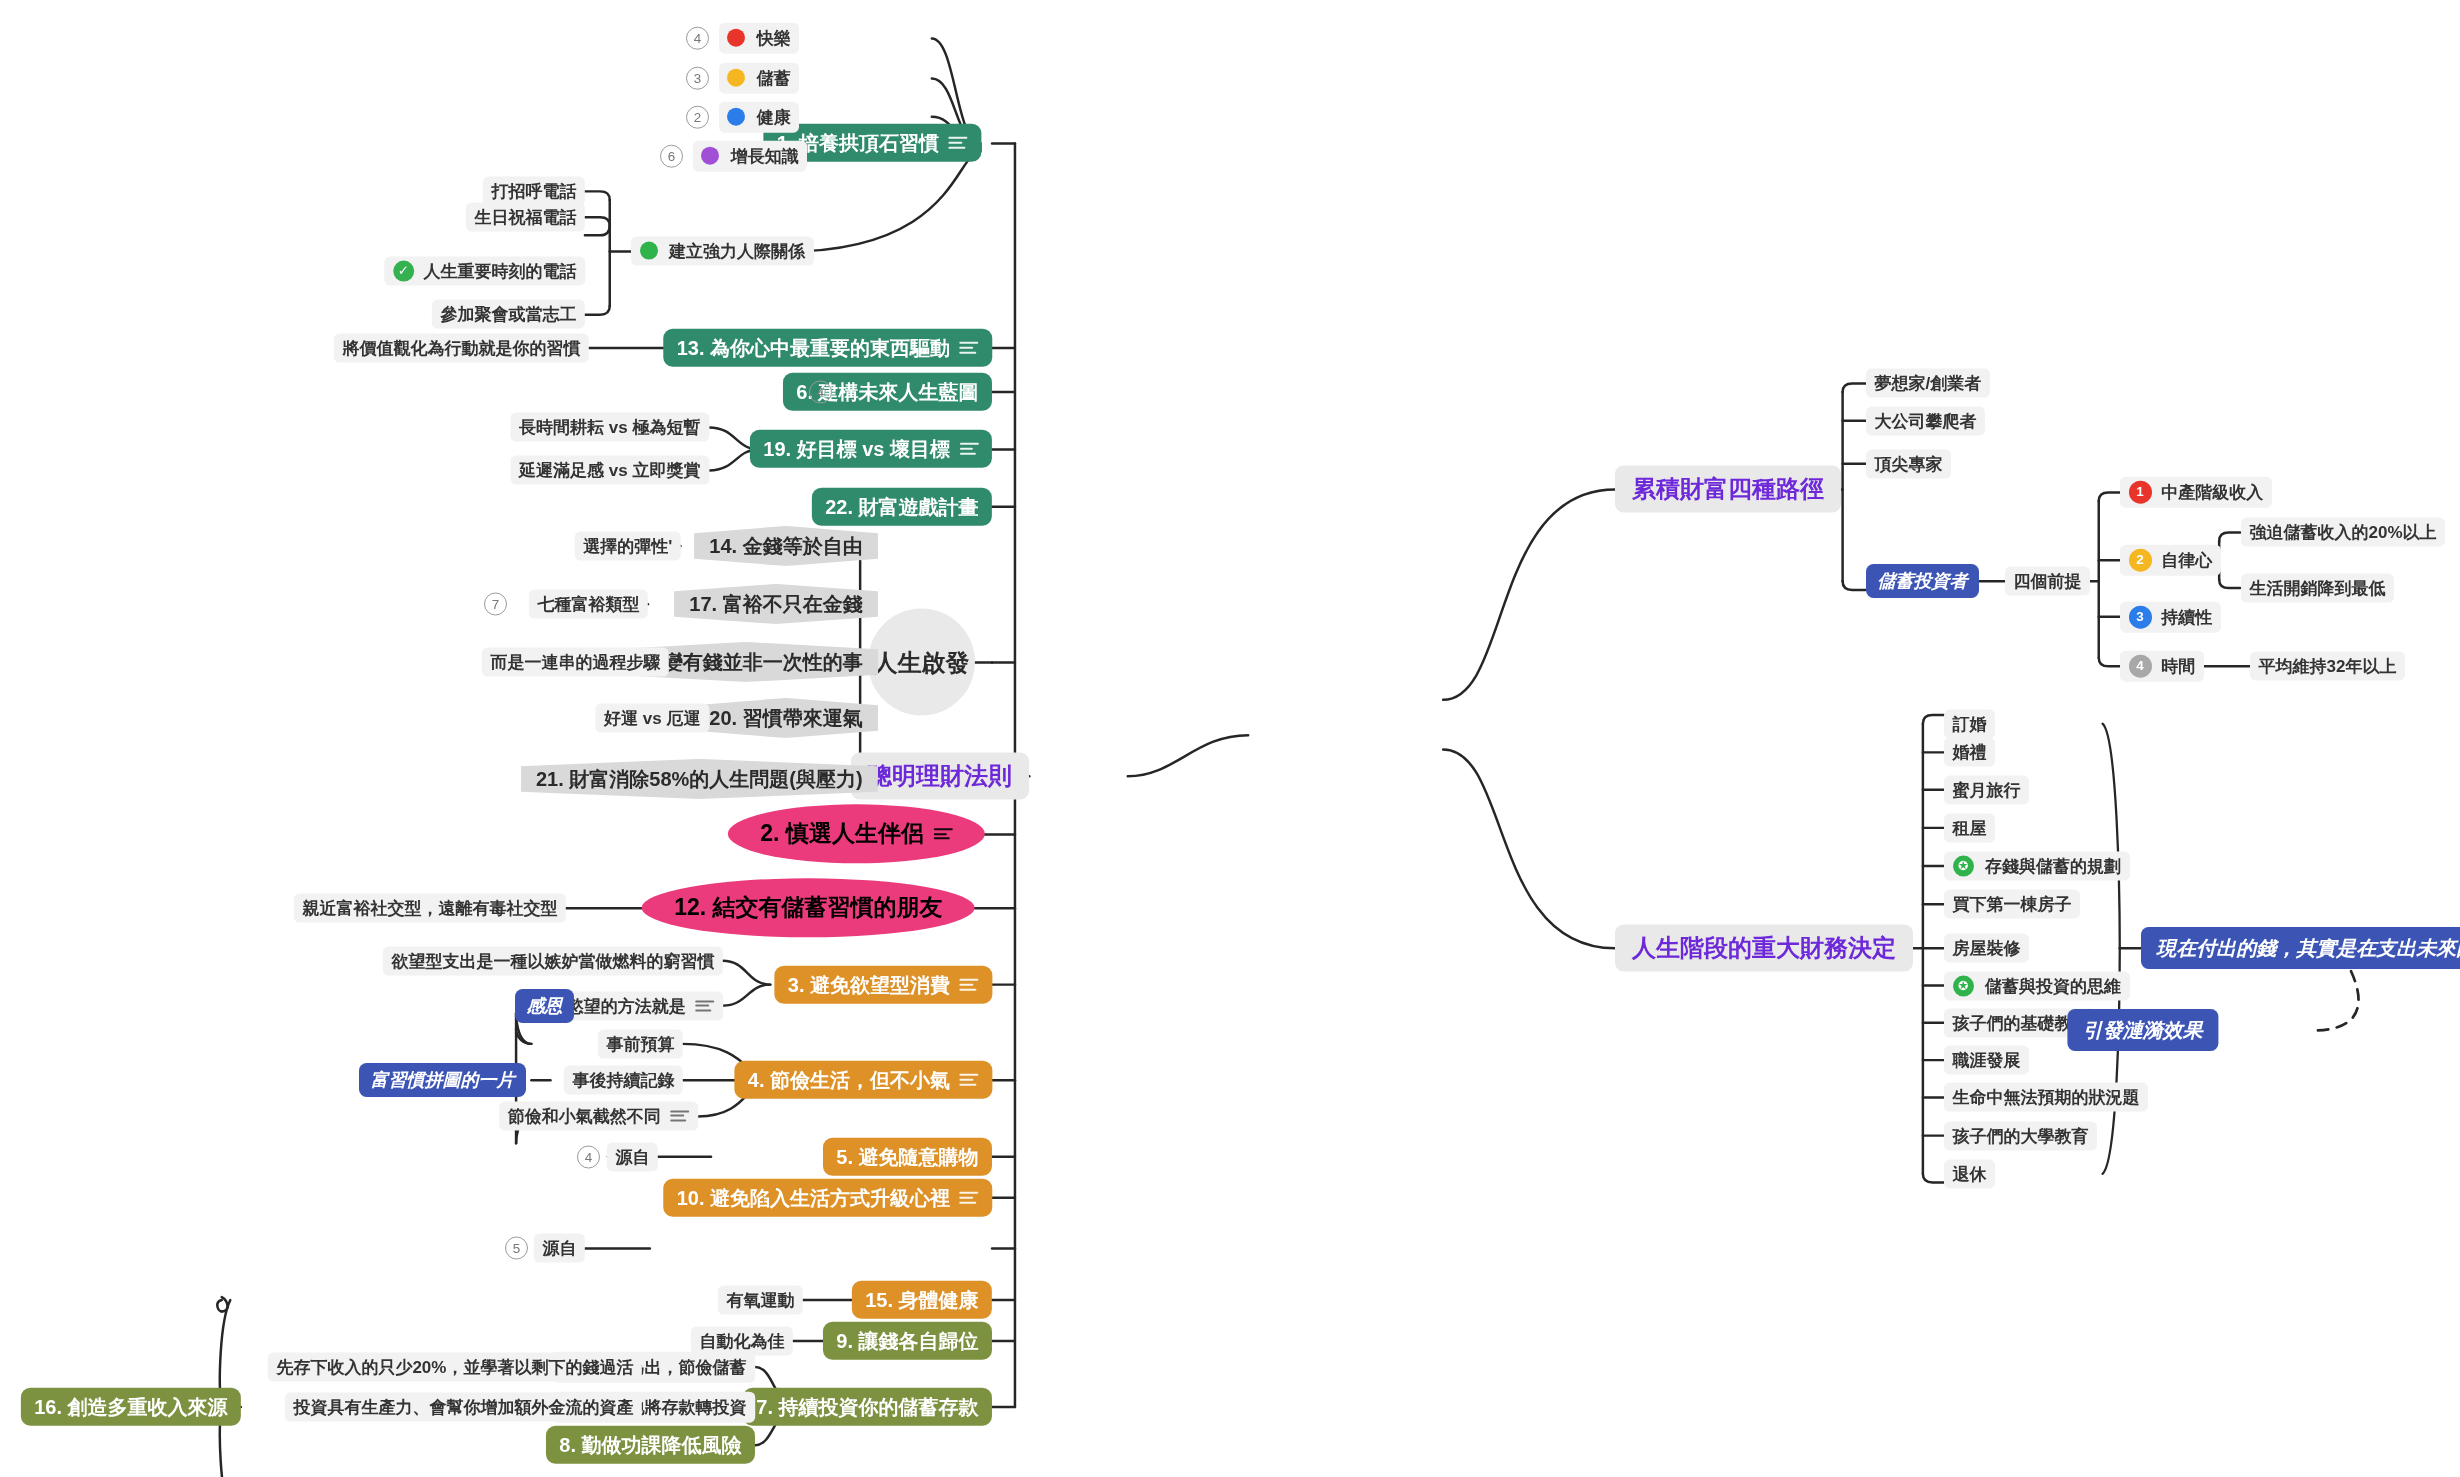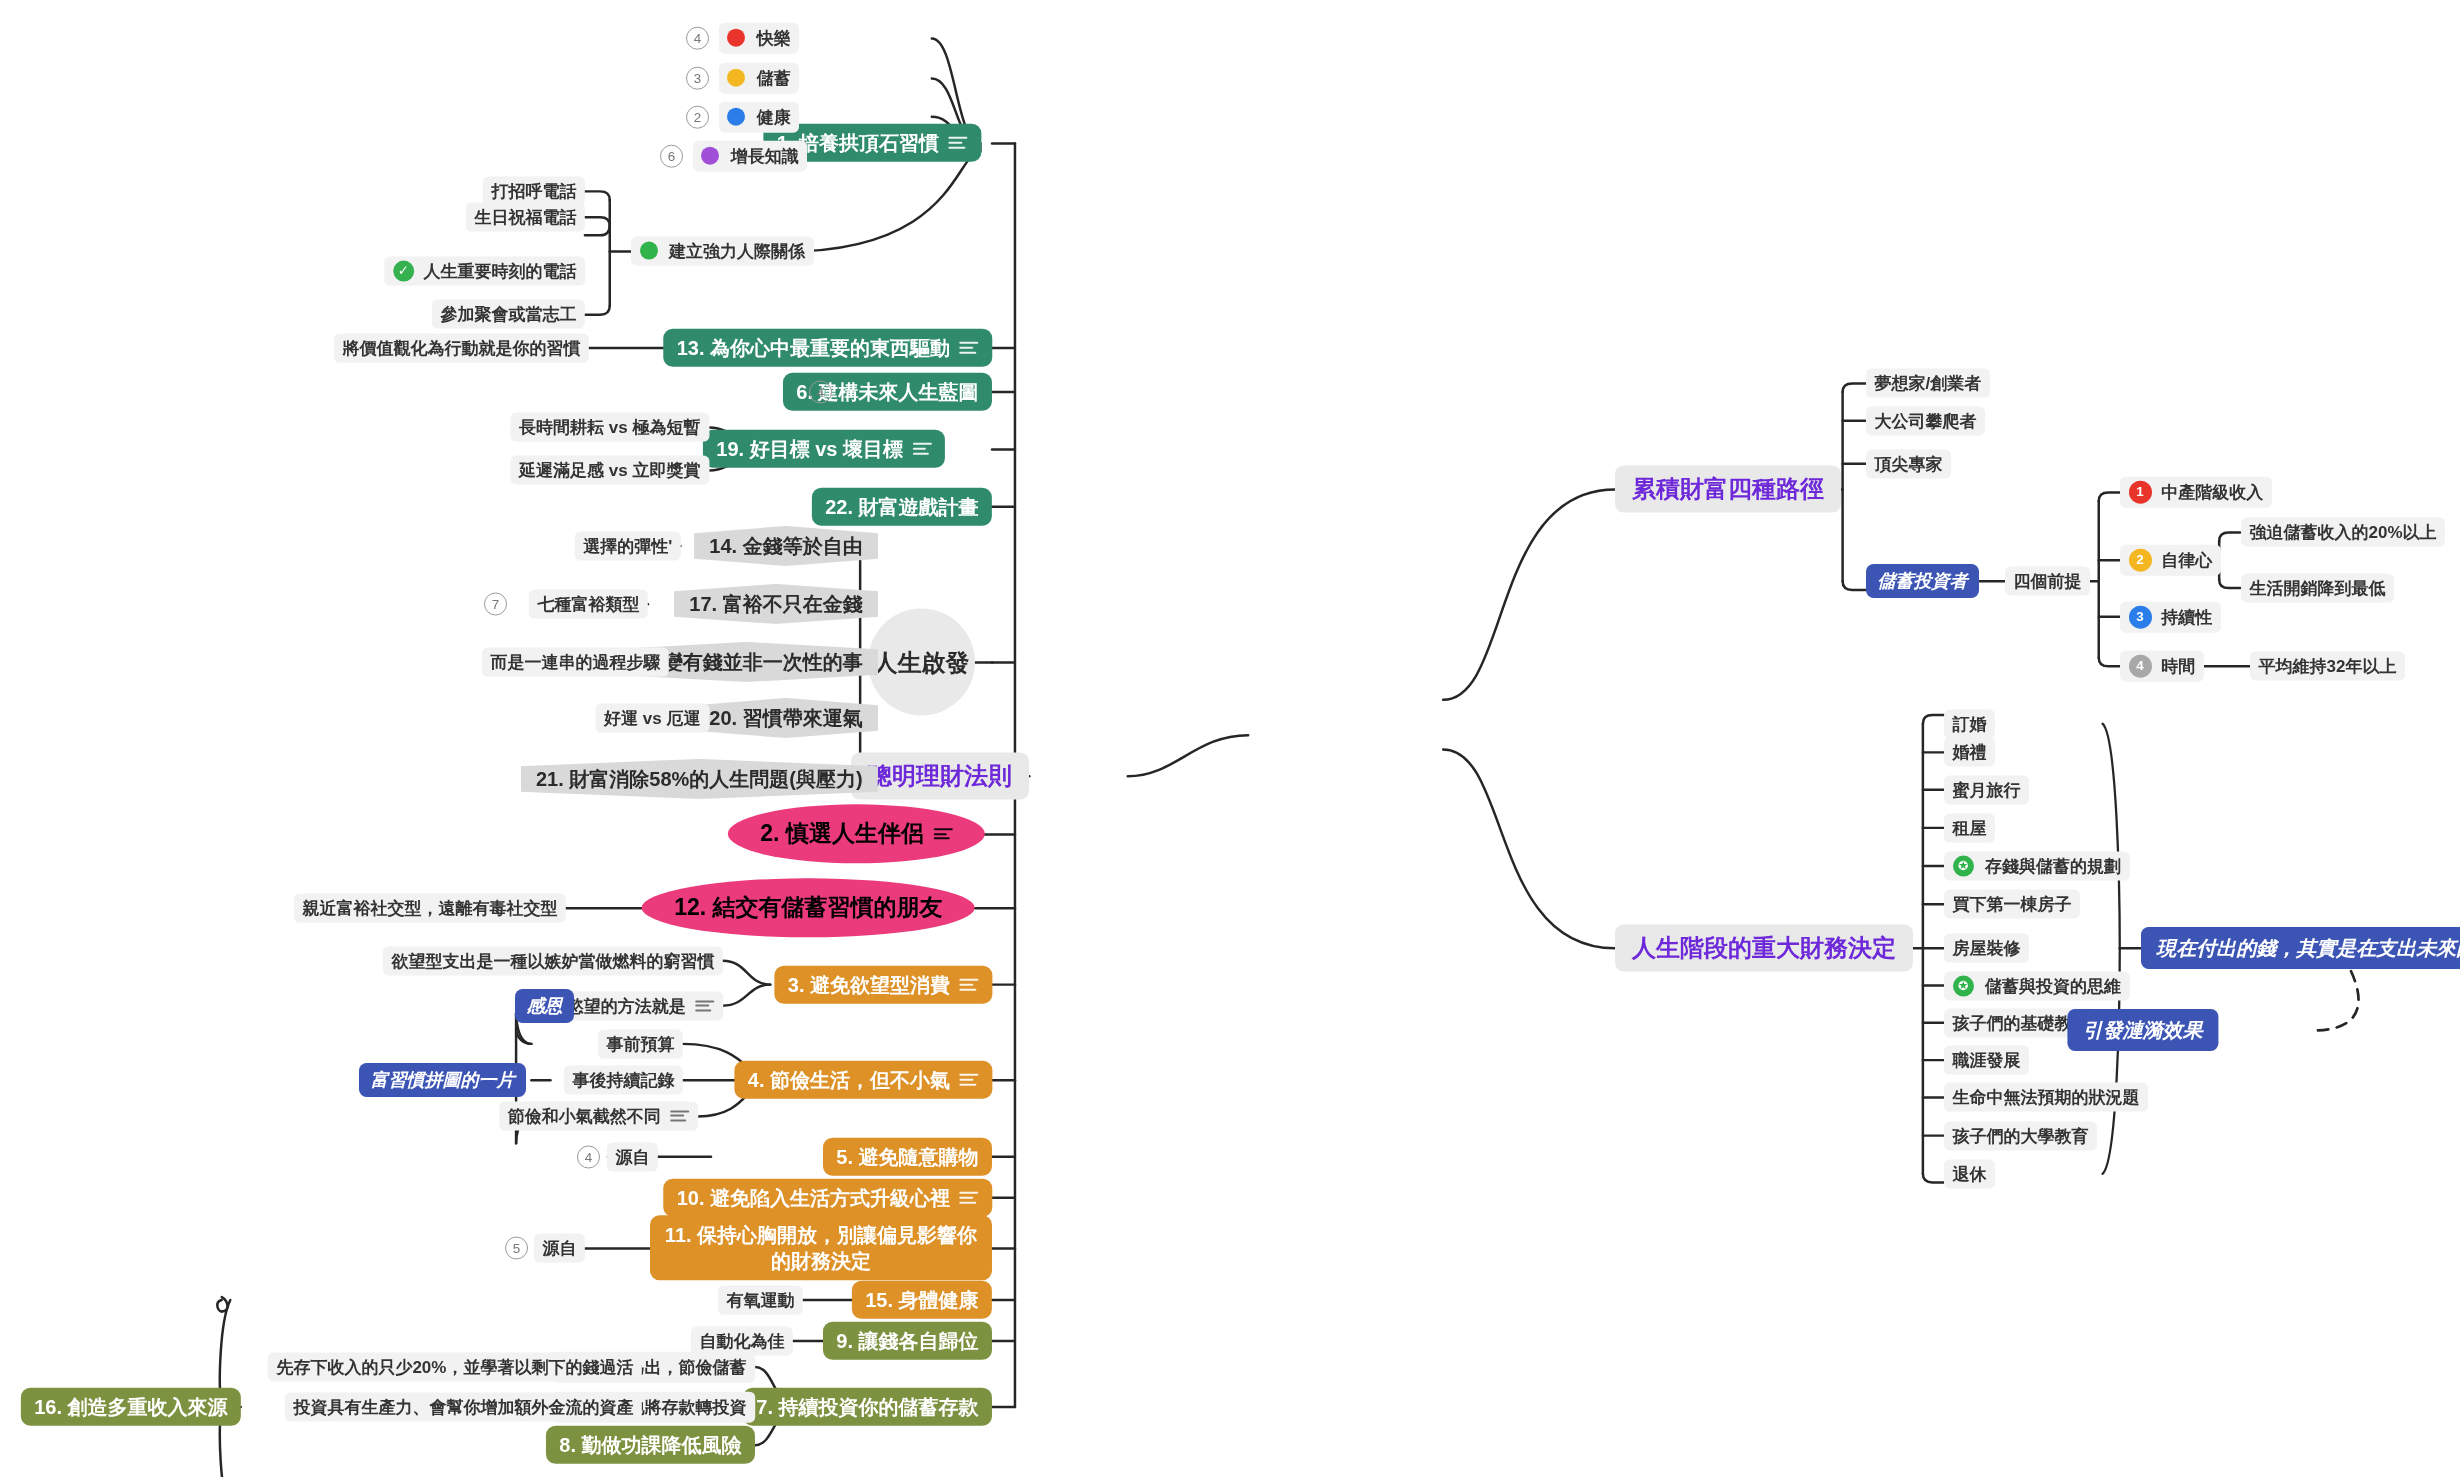--- a/index.html
+++ b/index.html
@@ -385,21 +385,21 @@
     <span>將價值觀化為行動就是你的習慣</span>
   </div>
 
   <div class="node pill green" style="left:992px; top:392px; transform:translate(-100%,-50%);">
     <span>6. 建構未來人生藍圖</span>
   </div>
   <div class="badge-free" style="left:809px; top:392px;">
     <span class="numcirc outline">4</span>
   </div>
 
-  <div class="node pill green" style="left:945px; top:449px; transform:translate(-100%,-50%);">
+  <div class="node pill green" style="left:992px; top:449px; transform:translate(-100%,-50%);">
     <span>19. 好目標 vs 壞目標</span>
     <span class="note-icon">
         <i></i>
         <i></i>
         <i></i>
       </span>
   </div>
   <div class="node leaf" style="left:709px; top:427px; transform:translate(-100%,-50%);">
     <span>長時間耕耘 vs 極為短暫</span>
   </div>
@@ -526,23 +526,20 @@
 
   <div class="node pill orange" style="left:992px; top:1198px; transform:translate(-100%,-50%);">
     <span>10. 避免陷入生活方式升級心裡</span>
     <span class="note-icon">
         <i></i>
         <i></i>
         <i></i>
       </span>
   </div>
 
-  <div class="node pill orange wrap2" style="left:992px; top:1248px; transform:translate(-100%,-50%); width:342px;">
-    <span>11. 保持心胸開放，別讓偏見影響你的財務決定</span>
-  </div>
   <div class="node leaf" style="left:585px; top:1248px; transform:translate(-100%,-50%);">
     <span>源自</span>
   </div>
   <div class="badge-free" style="left:505px; top:1248px;">
     <span class="numcirc outline">5</span>
   </div>
 
   <div class="node pill orange" style="left:992px; top:1300px; transform:translate(-100%,-50%);">
     <span>15. 身體健康</span>
   </div>

